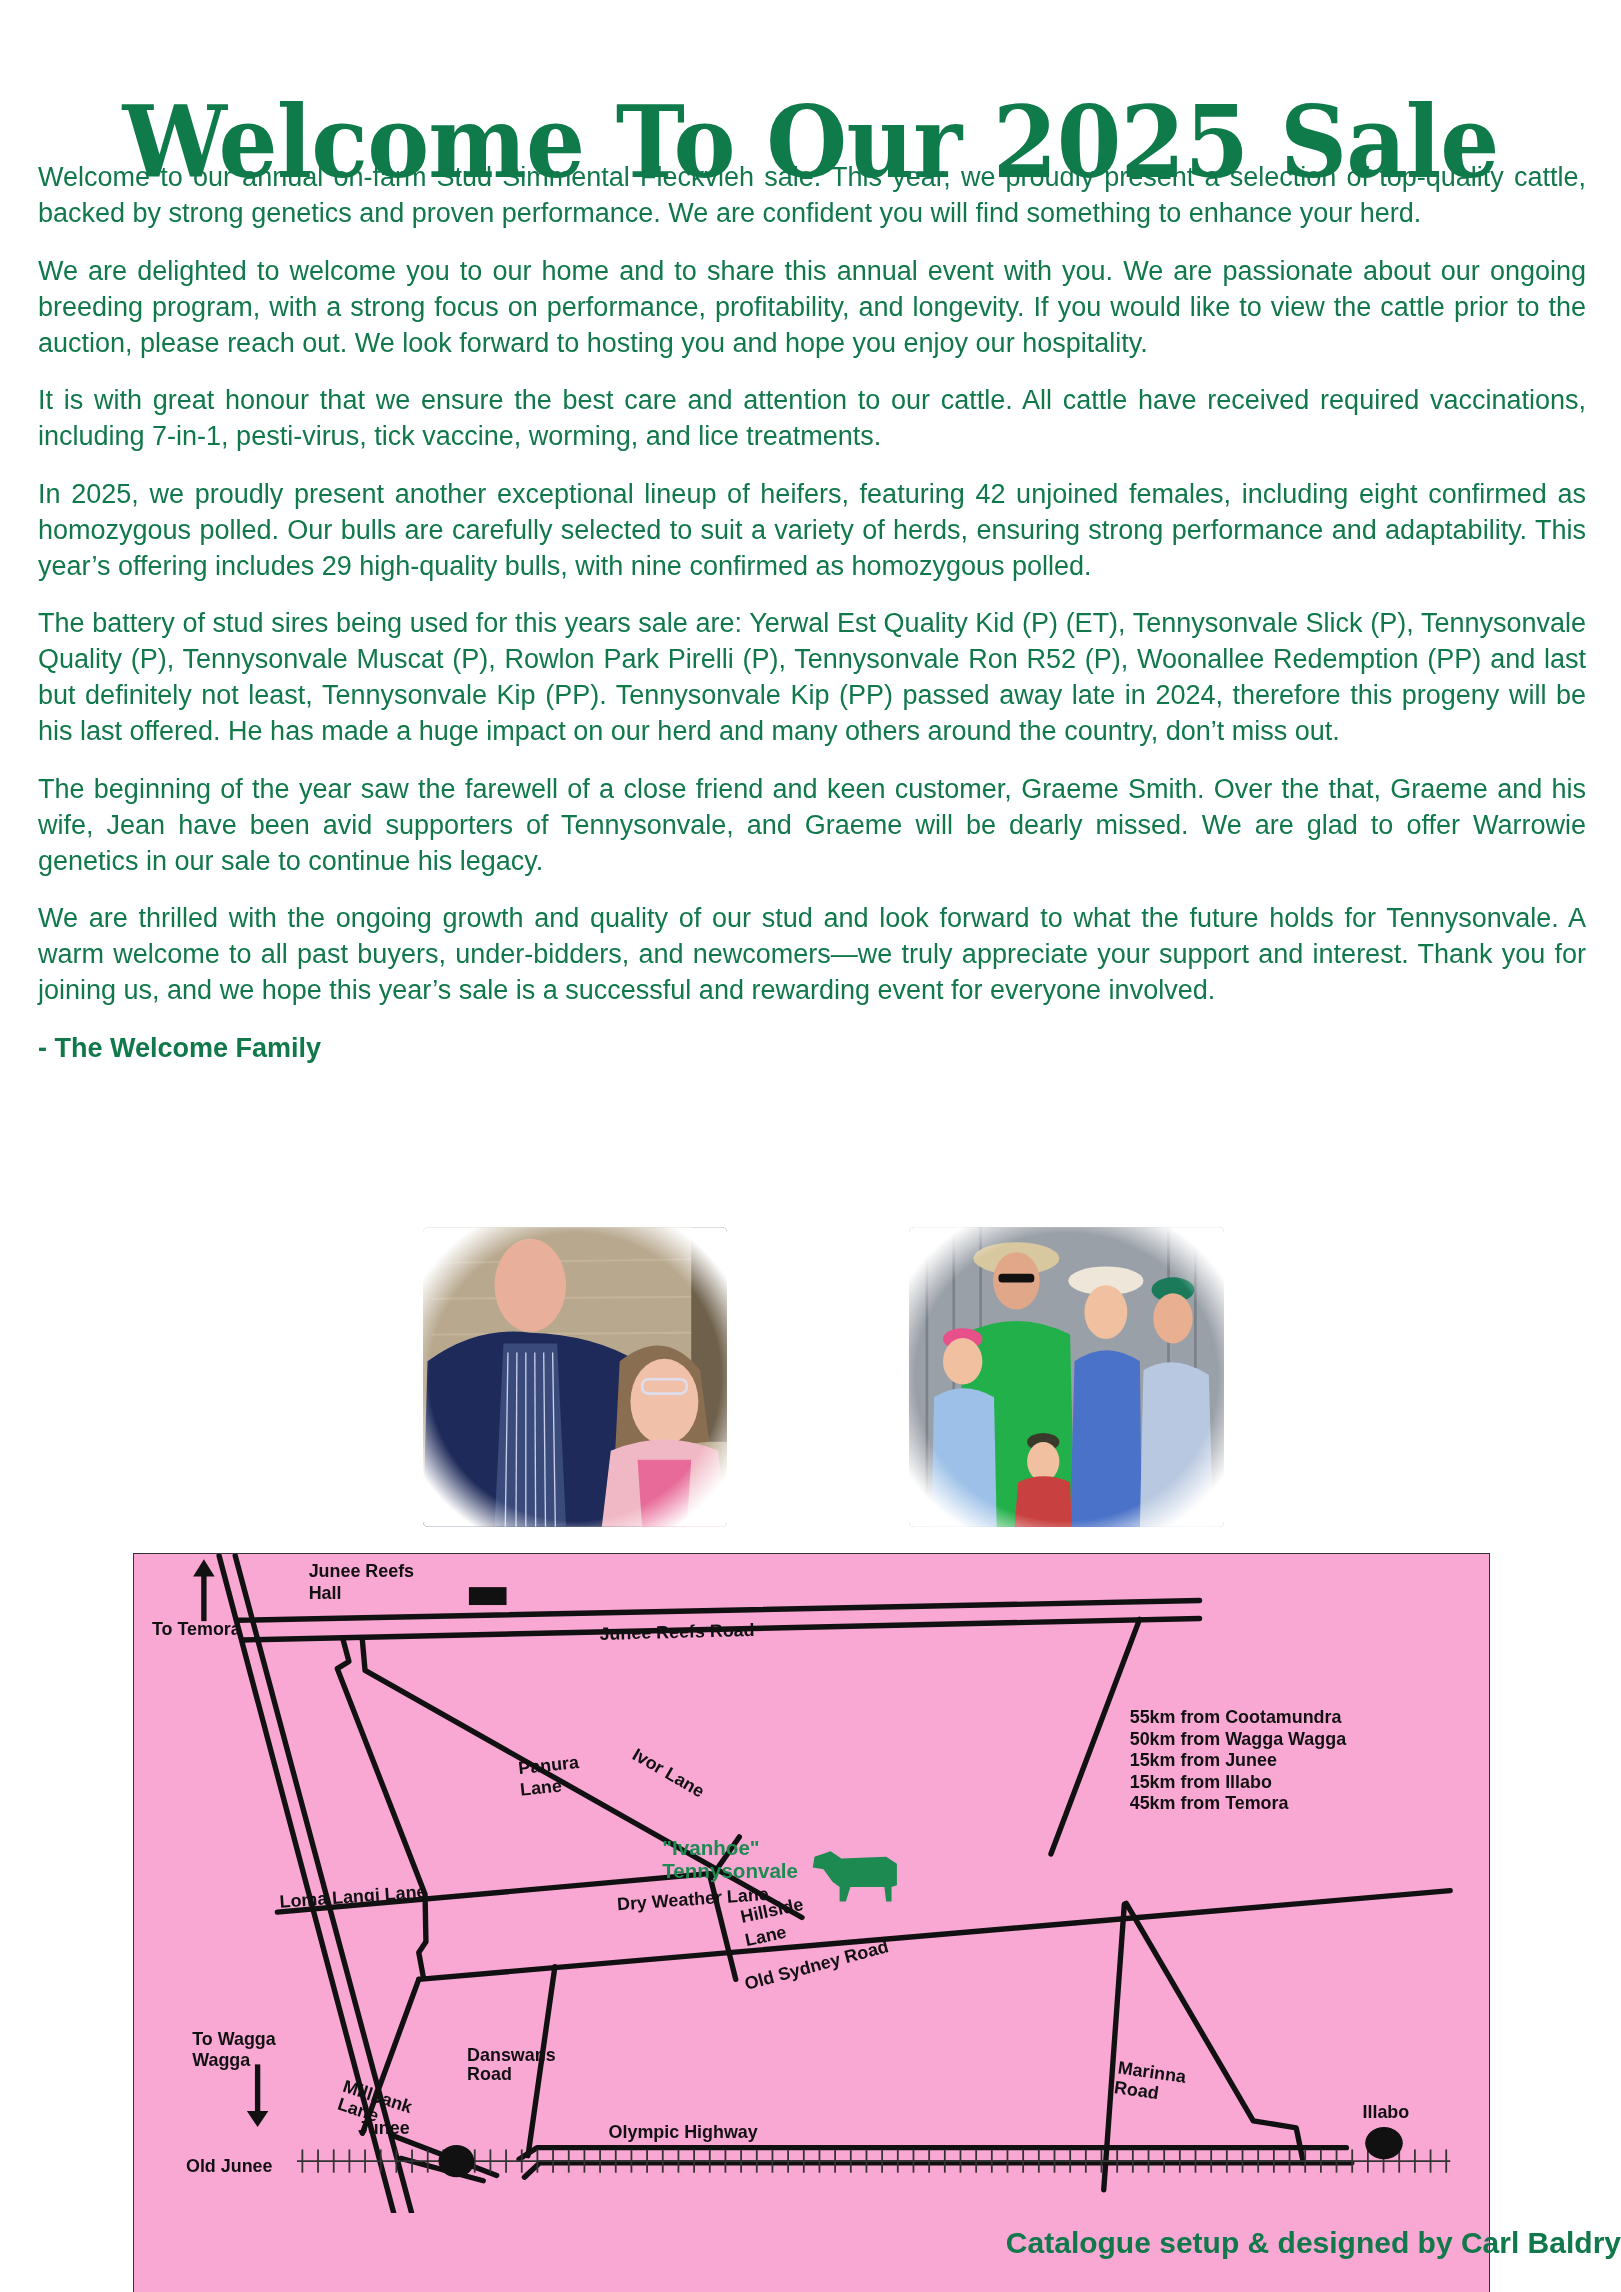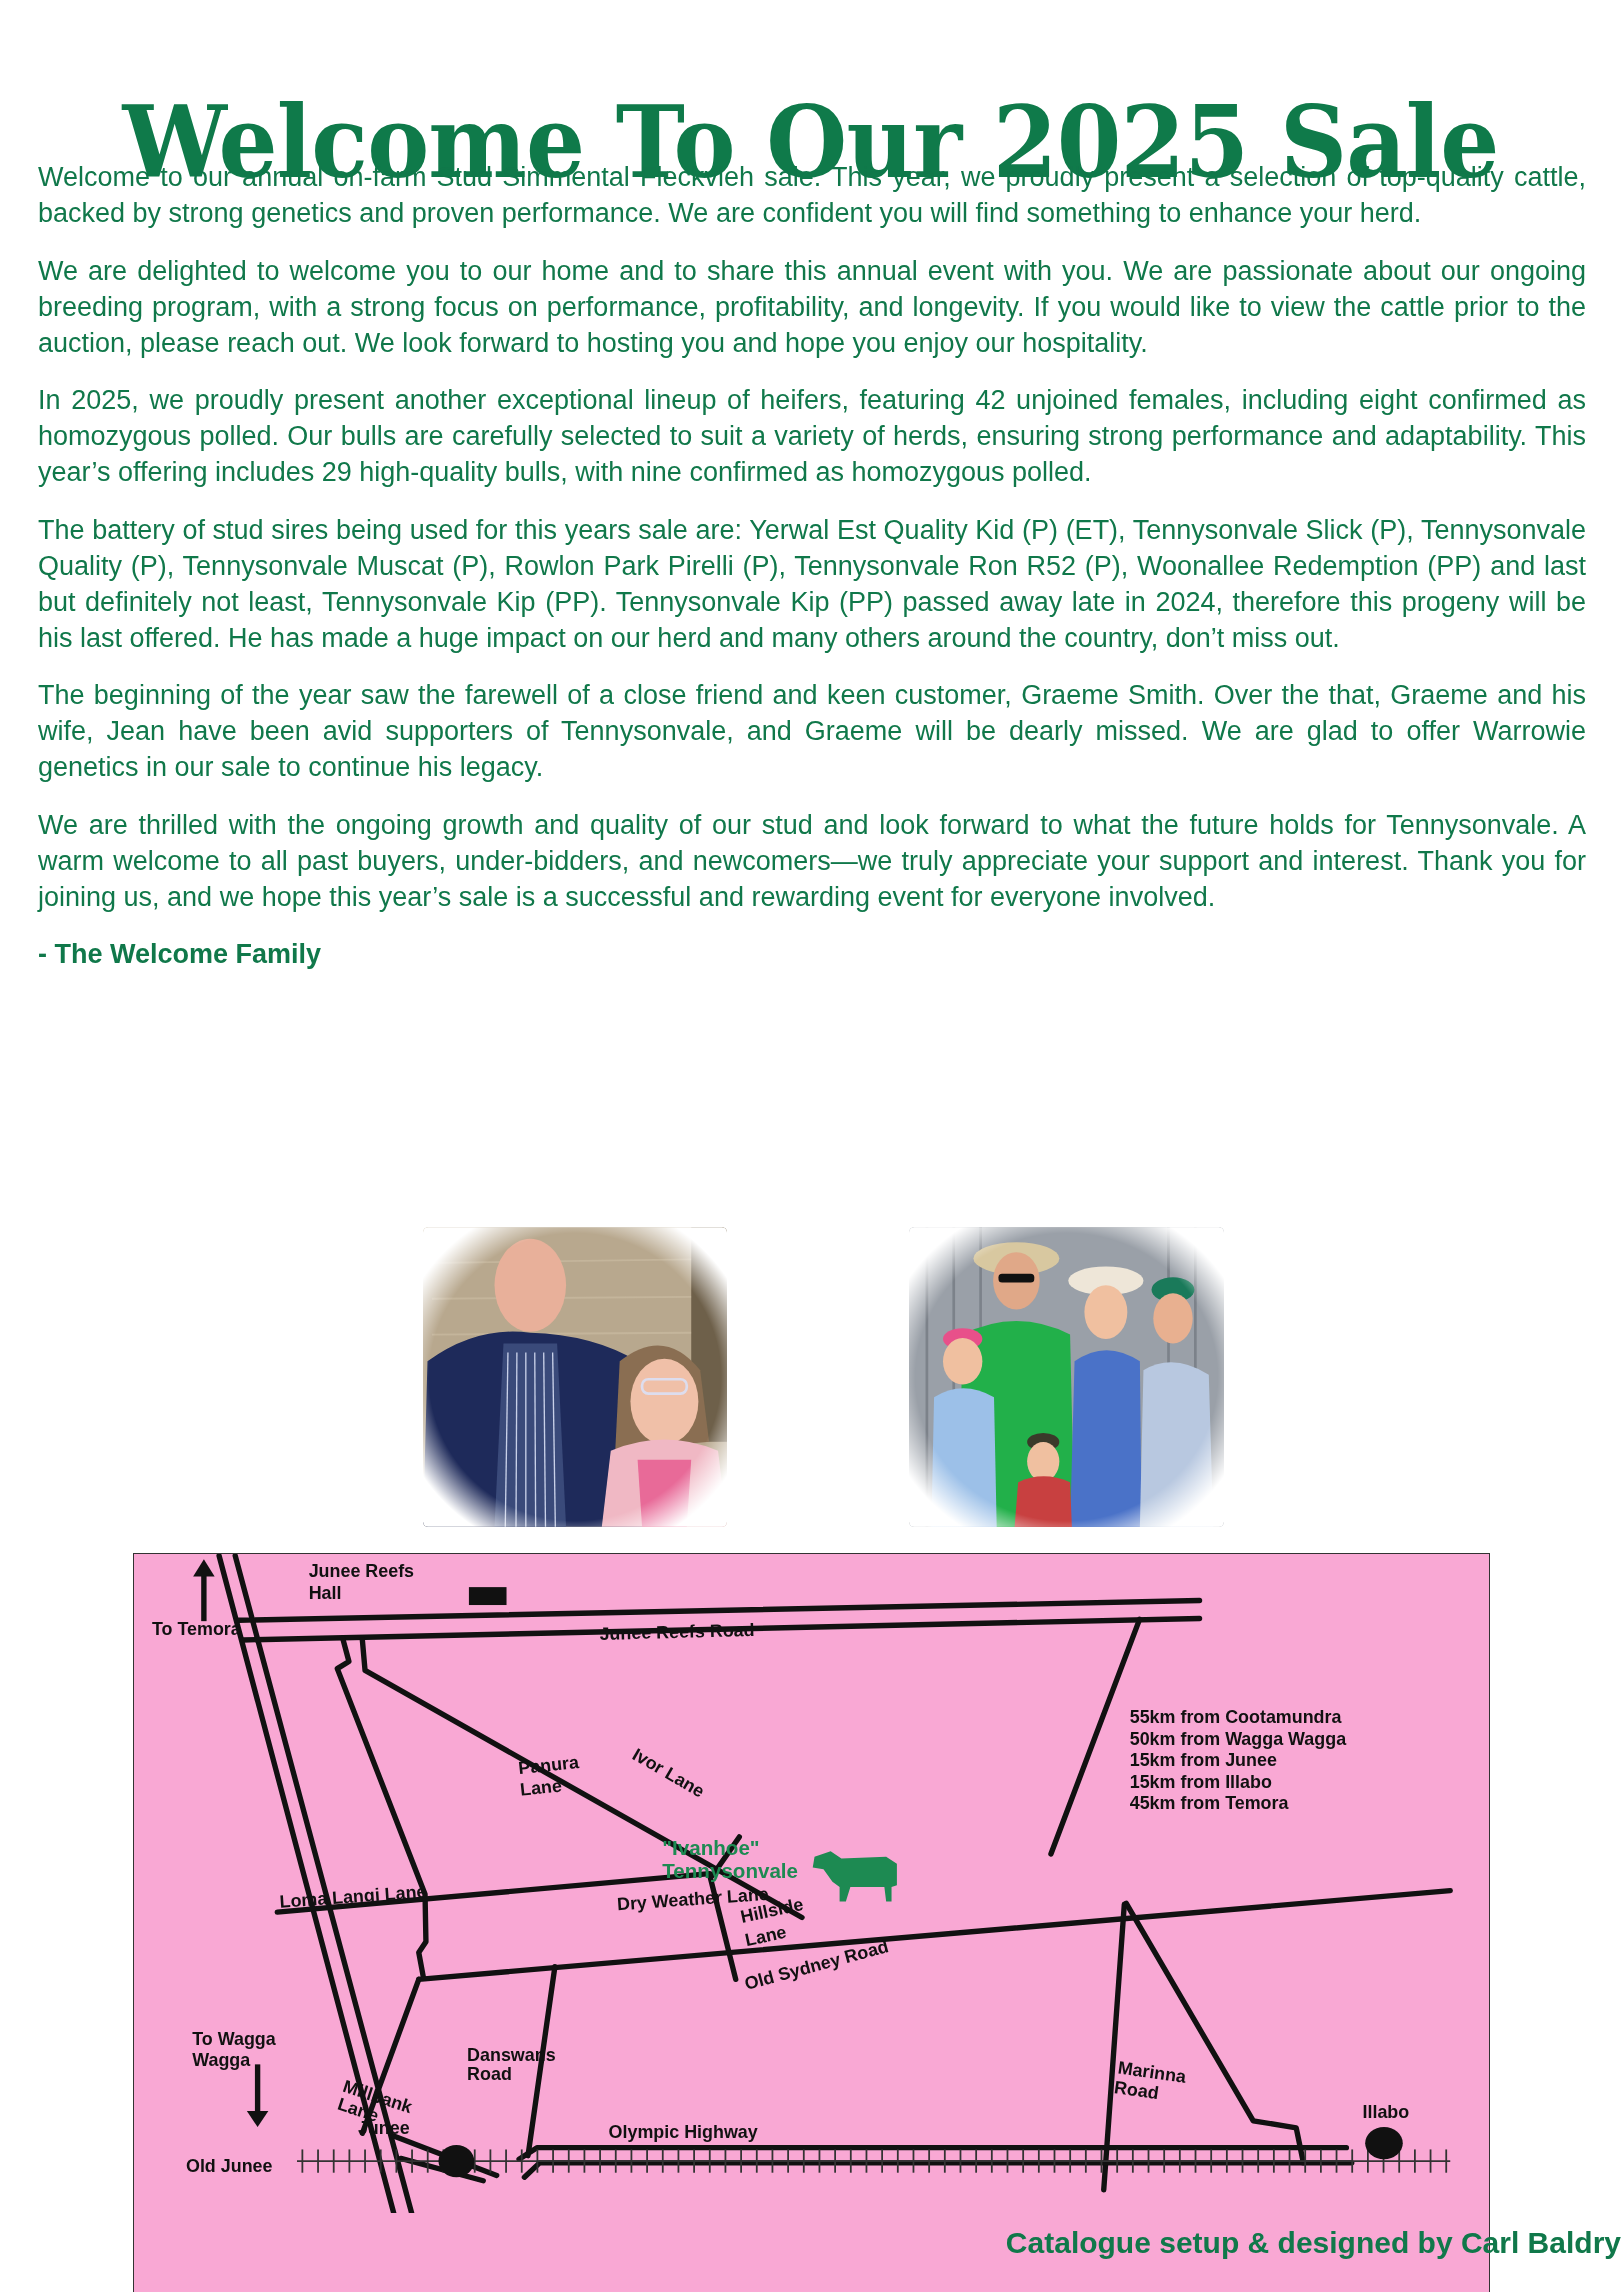--- a/index.html
+++ b/index.html
@@ -38,20 +38,21 @@
   }
 </style>
 </head>
 <body>
 
 <h1 class="title">Welcome To Our 2025 Sale</h1>
 
 <div class="body-text">
   <p>Welcome to our annual on-farm Stud Simmental Fleckvieh sale. This year, we proudly present a selection of top-quality cattle, backed by strong genetics and proven performance. We are confident you will find something to enhance your herd.</p>
   <p>We are delighted to welcome you to our home and to share this annual event with you. We are passionate about our ongoing breeding program, with a strong focus on performance, profitability, and longevity. If you would like to view the cattle prior to the auction, please reach out. We look forward to hosting you and hope you enjoy our hospitality.</p>
+  <p>It is with great honour that we ensure the best care and attention to our cattle. All cattle have received required vaccinations, including 7-in-1, pesti-virus, tick vaccine, worming, and lice treatments.</p>
   <p>In 2025, we proudly present another exceptional lineup of heifers, featuring 42 unjoined females, including eight confirmed as homozygous polled. Our bulls are carefully selected to suit a variety of herds, ensuring strong performance and adaptability. This year’s offering includes 29 high-quality bulls, with nine confirmed as homozygous polled.</p>
   <p>The battery of stud sires being used for this years sale are: Yerwal Est Quality Kid (P) (ET), Tennysonvale Slick (P), Tennysonvale Quality (P), Tennysonvale Muscat (P), Rowlon Park Pirelli (P), Tennysonvale Ron R52 (P), Woonallee Redemption (PP) and last but definitely not least, Tennysonvale Kip (PP). Tennysonvale Kip (PP) passed away late in 2024, therefore this progeny will be his last offered. He has made a huge impact on our herd and many others around the country, don’t miss out.</p>
   <p>The beginning of the year saw the farewell of a close friend and keen customer, Graeme Smith. Over the that, Graeme and his wife, Jean have been avid supporters of Tennysonvale, and Graeme will be dearly missed. We are glad to offer Warrowie genetics in our sale to continue his legacy.</p>
   <p>We are thrilled with the ongoing growth and quality of our stud and look forward to what the future holds for Tennysonvale. A warm welcome to all past buyers, under-bidders, and newcomers—we truly appreciate your support and interest. Thank you for joining us, and we hope this year’s sale is a successful and rewarding event for everyone involved.</p>
   <p class="signature">- The Welcome Family</p>
 </div>
 
 <div class="photo photo-1">
   <svg width="304" height="300" viewBox="0 0 340 335">
     <defs>

